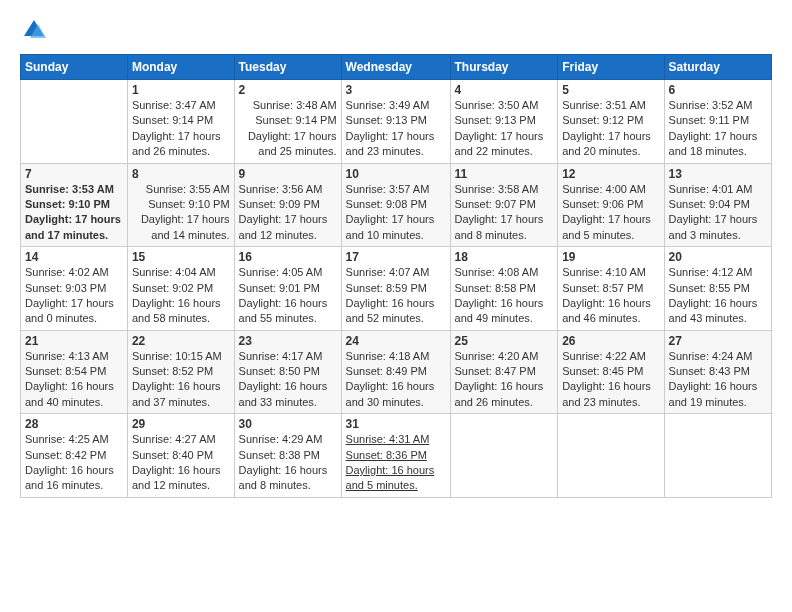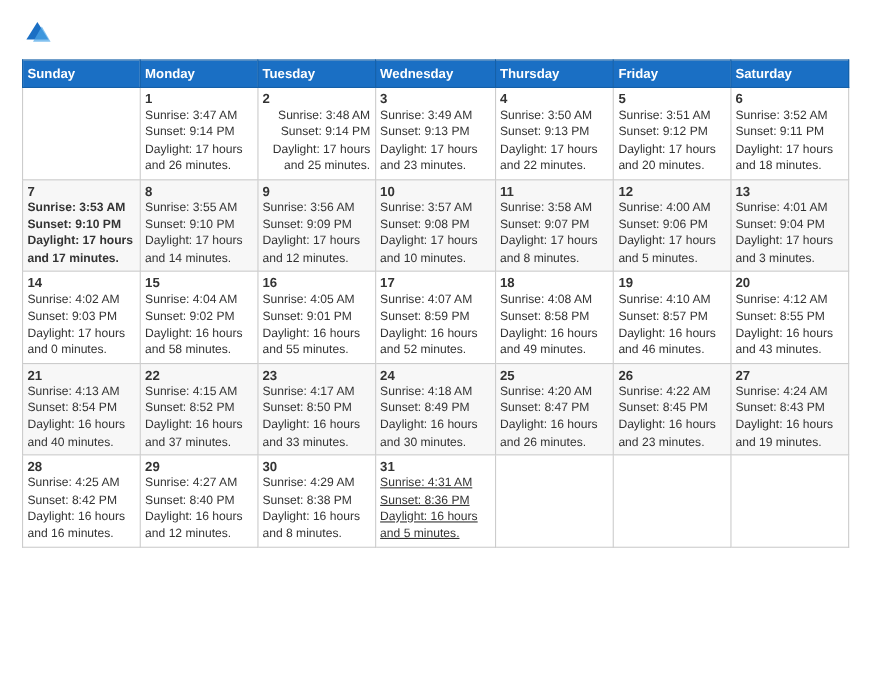--- a/index.html
+++ b/index.html
@@ -185,21 +185,21 @@
         <tr>
           <td>
             <span class="day-num">7</span>
             <div class="day-info" style="white-space: pre-line; font-weight: bold;">Sunrise: 3:53 AM
 Sunset: 9:10 PM
 Daylight: 17 hours
 and 17 minutes.</div>
           </td>
           <td>
             <span class="day-num">8</span>
-            <div class="day-info" style="white-space: pre-line;">Sunrise: 3:55 AM
+            <div class="day-info" style="white-space: pre-line; text-align: right;">Sunrise: 3:55 AM
 Sunset: 9:10 PM
 Daylight: 17 hours
 and 14 minutes.</div>
           </td>
           <td>
             <span class="day-num">9</span>
             <div class="day-info" style="white-space: pre-line;">Sunrise: 3:56 AM
 Sunset: 9:09 PM
 Daylight: 17 hours
 and 12 minutes.</div>
@@ -287,21 +287,21 @@
         <tr>
           <td>
             <span class="day-num">21</span>
             <div class="day-info" style="white-space: pre-line;">Sunrise: 4:13 AM
 Sunset: 8:54 PM
 Daylight: 16 hours
 and 40 minutes.</div>
           </td>
           <td>
             <span class="day-num">22</span>
-            <div class="day-info" style="white-space: pre-line;">Sunrise: 4:15 AM
+            <div class="day-info" style="white-space: pre-line;">Sunrise: 10:15 AM
 Sunset: 8:52 PM
 Daylight: 16 hours
 and 37 minutes.</div>
           </td>
           <td>
             <span class="day-num">23</span>
             <div class="day-info" style="white-space: pre-line;">Sunrise: 4:17 AM
 Sunset: 8:50 PM
 Daylight: 16 hours
 and 33 minutes.</div>

